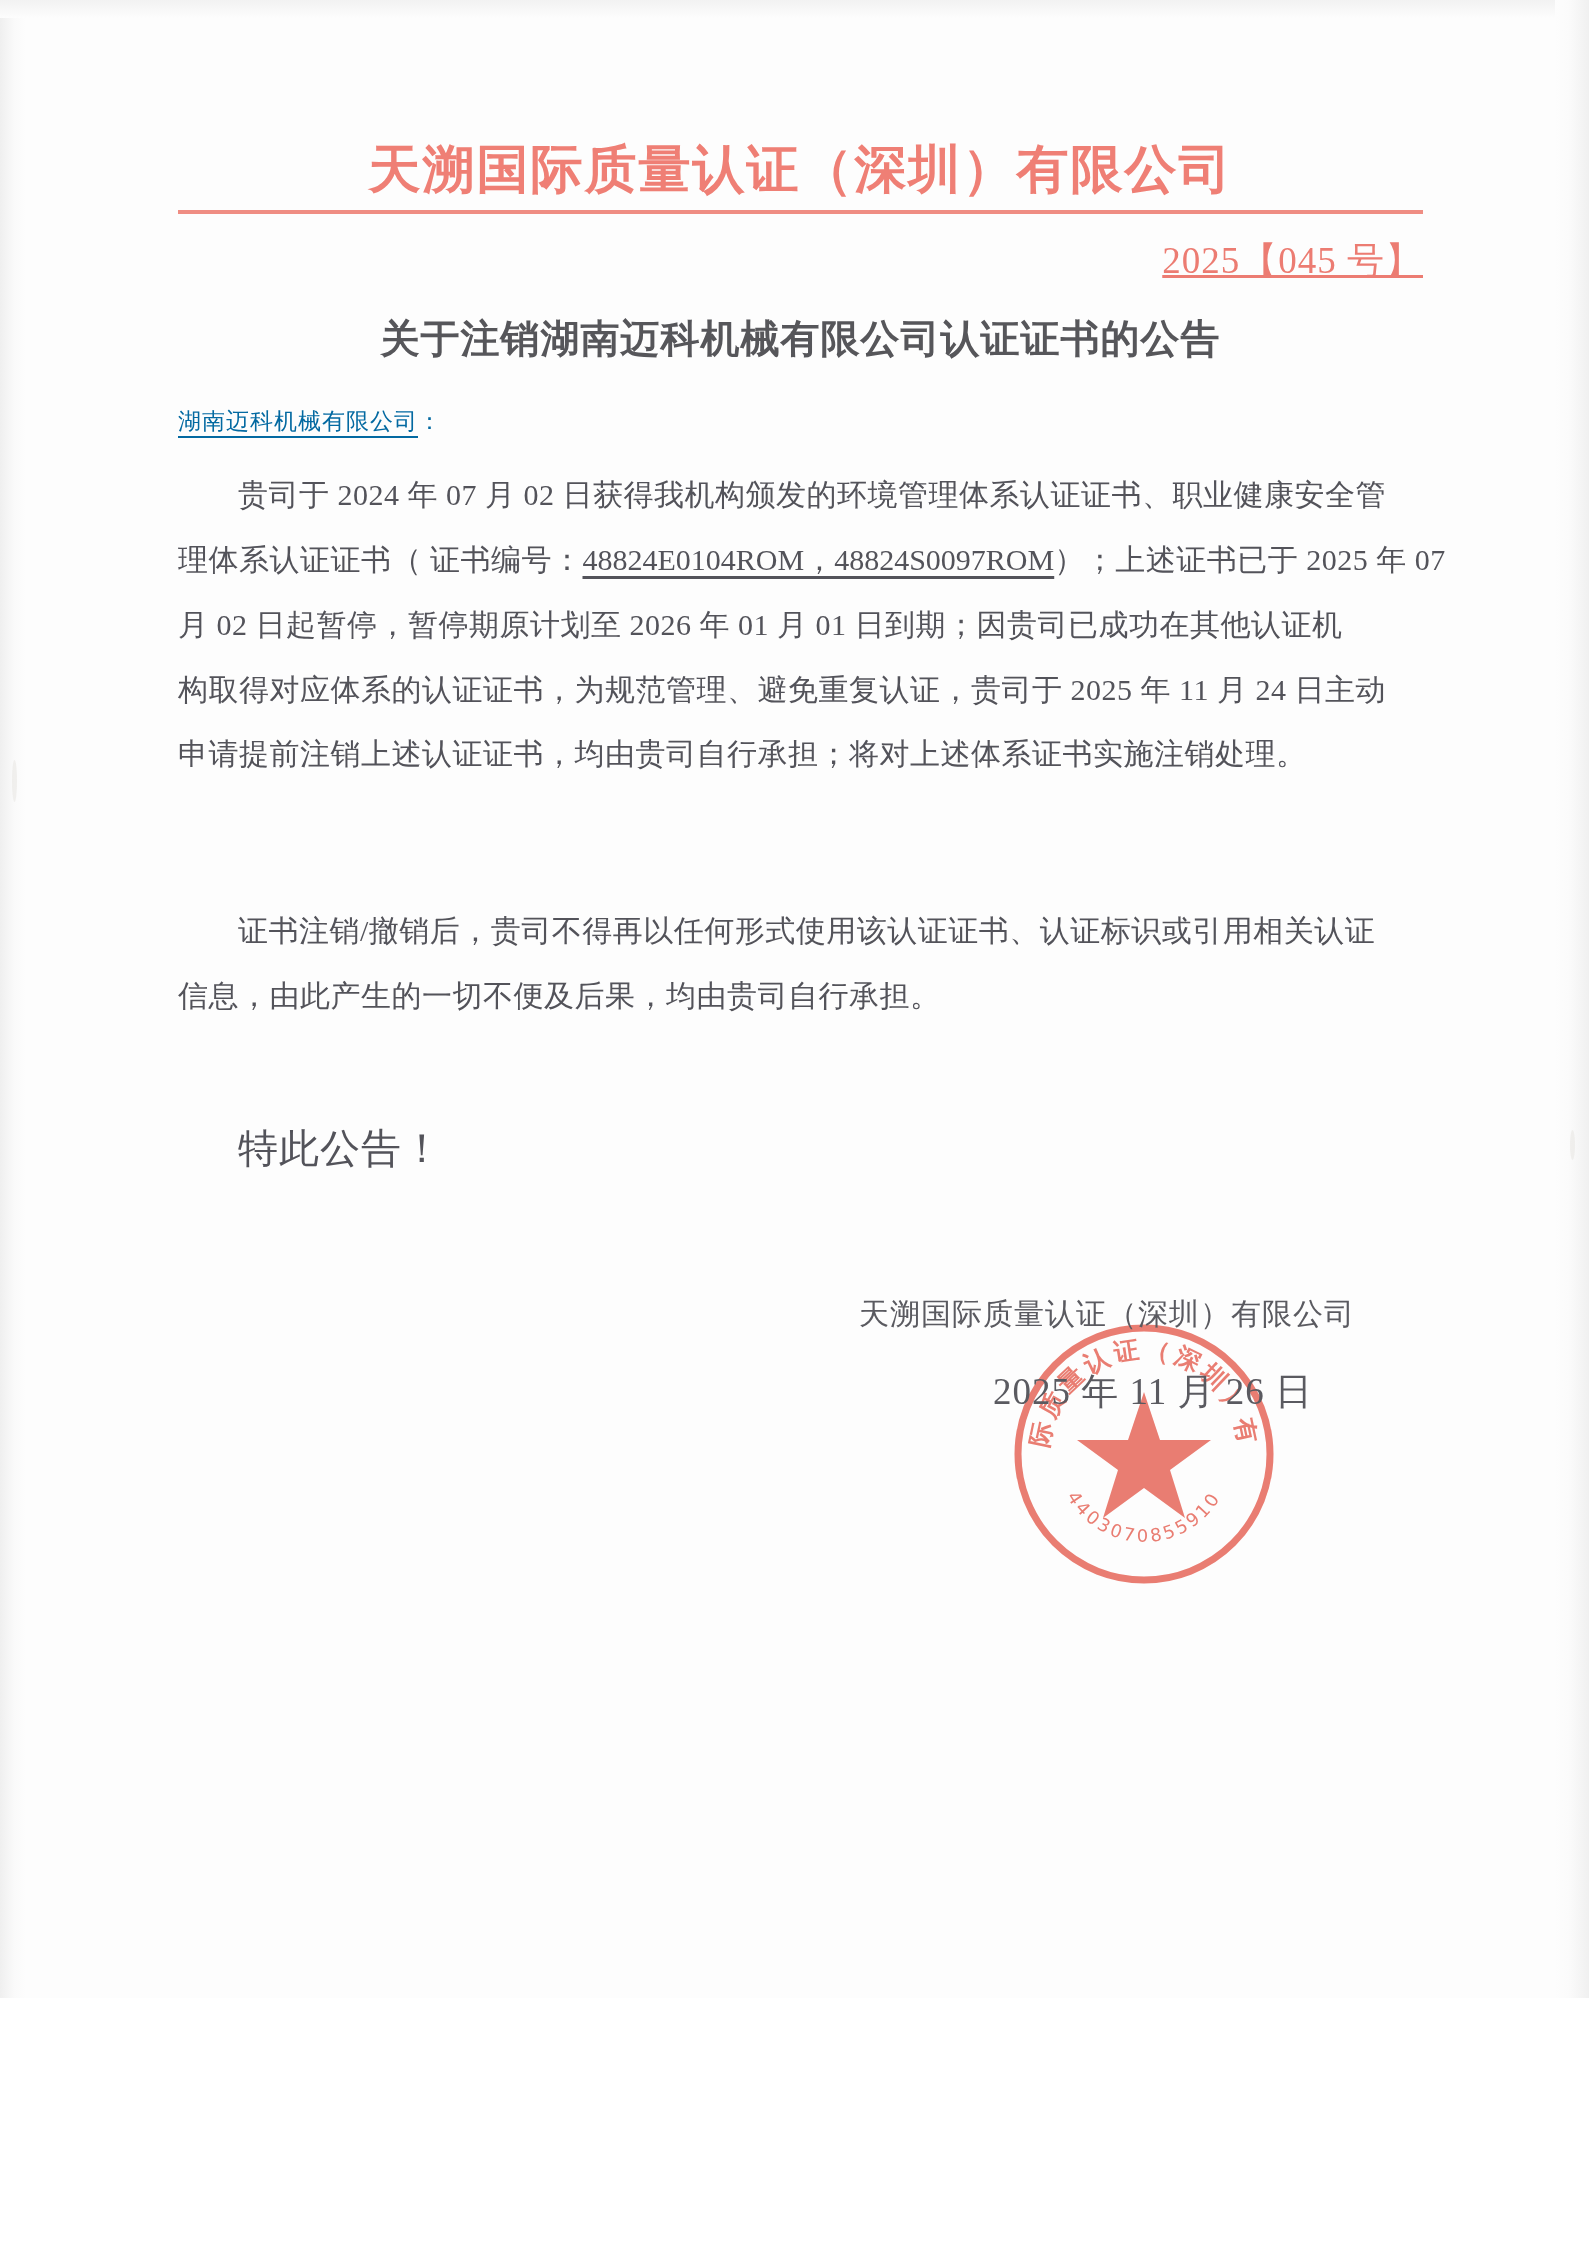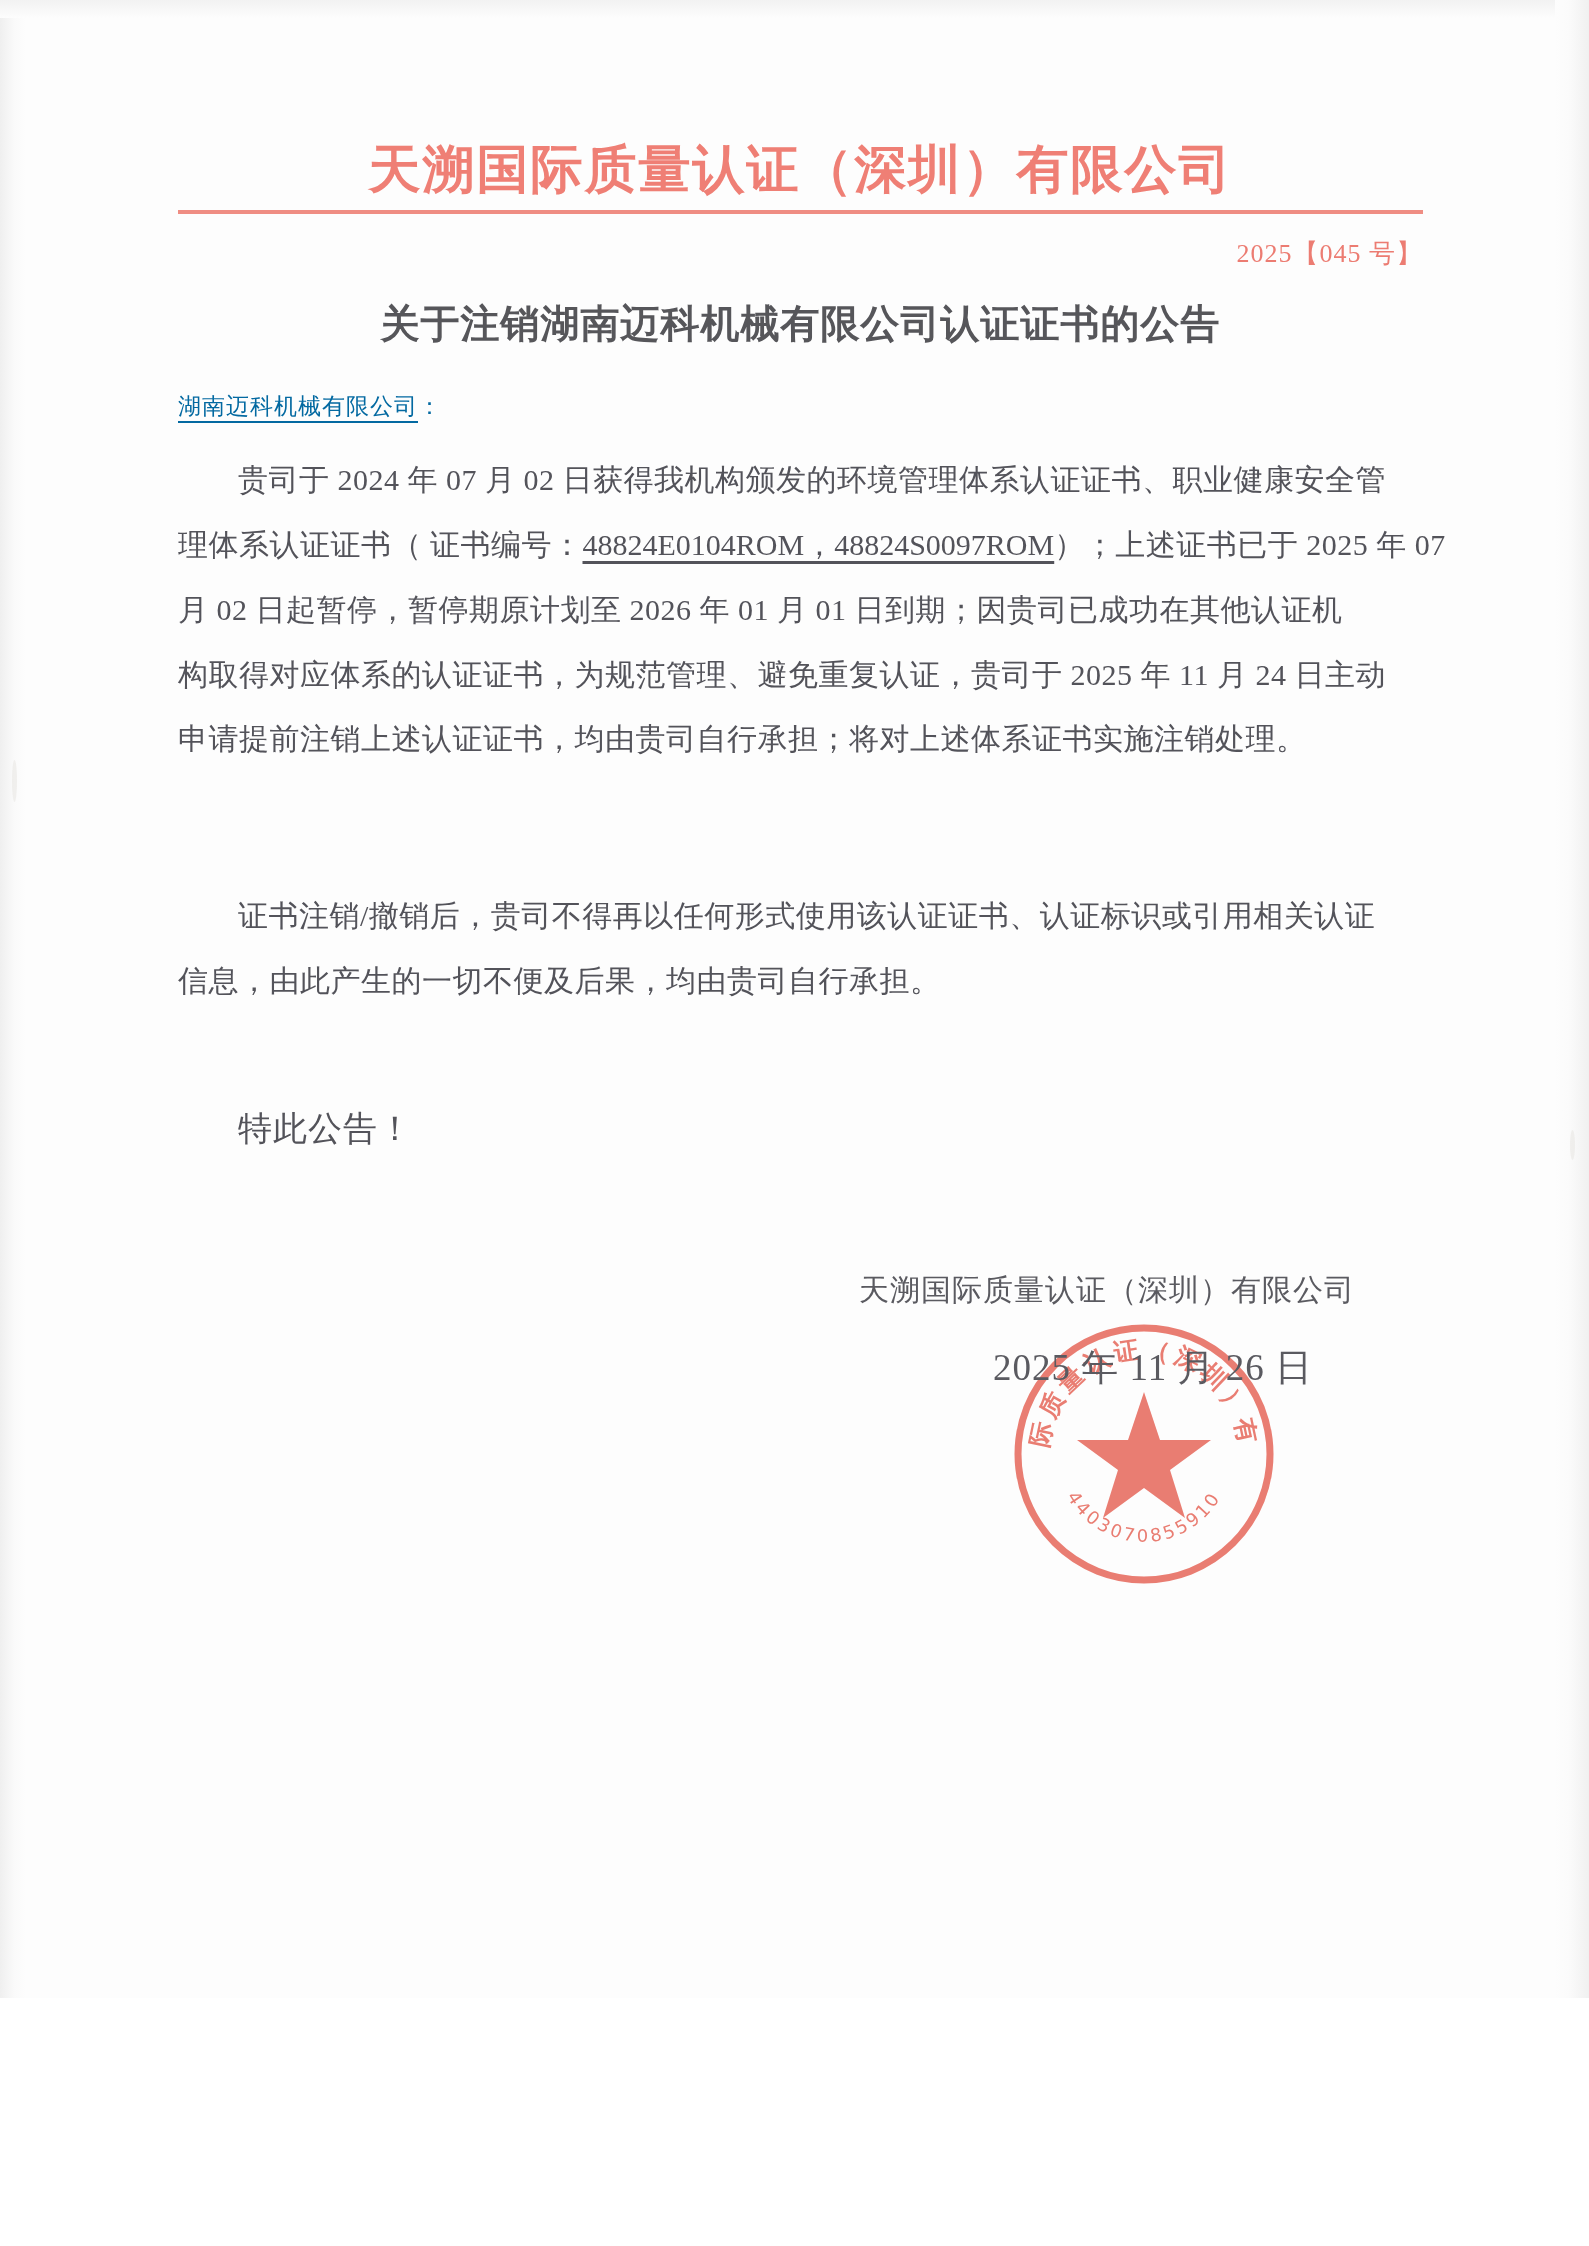--- a/index.html
+++ b/index.html
@@ -69,24 +69,25 @@
   }
   .letterhead-rule {
     margin-top: 12px;
     height: 4px;
     background: #ef8d83;
     width: 100%;
   }
   .doc-number {
     margin-top: 22px;
     text-align: right;
-    font-size: 26px;
+    font-size: 37px;
     color: #ec7c72;
     letter-spacing: 1px;
     font-family: "Liberation Serif", "DejaVu Serif", serif;
+    text-decoration: underline;
   }
 
   
   .doc-title {
     margin-top: 26px;
     text-align: center;
     font-size: 39px;
     font-weight: bold;
     letter-spacing: 1px;
     color: #56565a;
@@ -120,21 +121,21 @@
   .cert-no {
     text-decoration: underline;
     text-underline-offset: 6px;
     font-family: "Liberation Serif", "DejaVu Serif", serif;
     letter-spacing: 0px;
   }
   .para-gap { height: 86px; }
 
   .closing {
     margin-top: 92px;
-    font-size: 34px;
+    font-size: 40px;
     color: #53535a;
     letter-spacing: 1px;
     padding-left: 60px;
   }
 
   
   .signature-block {
     margin-top: 118px;
     text-align: right;
     position: relative;

